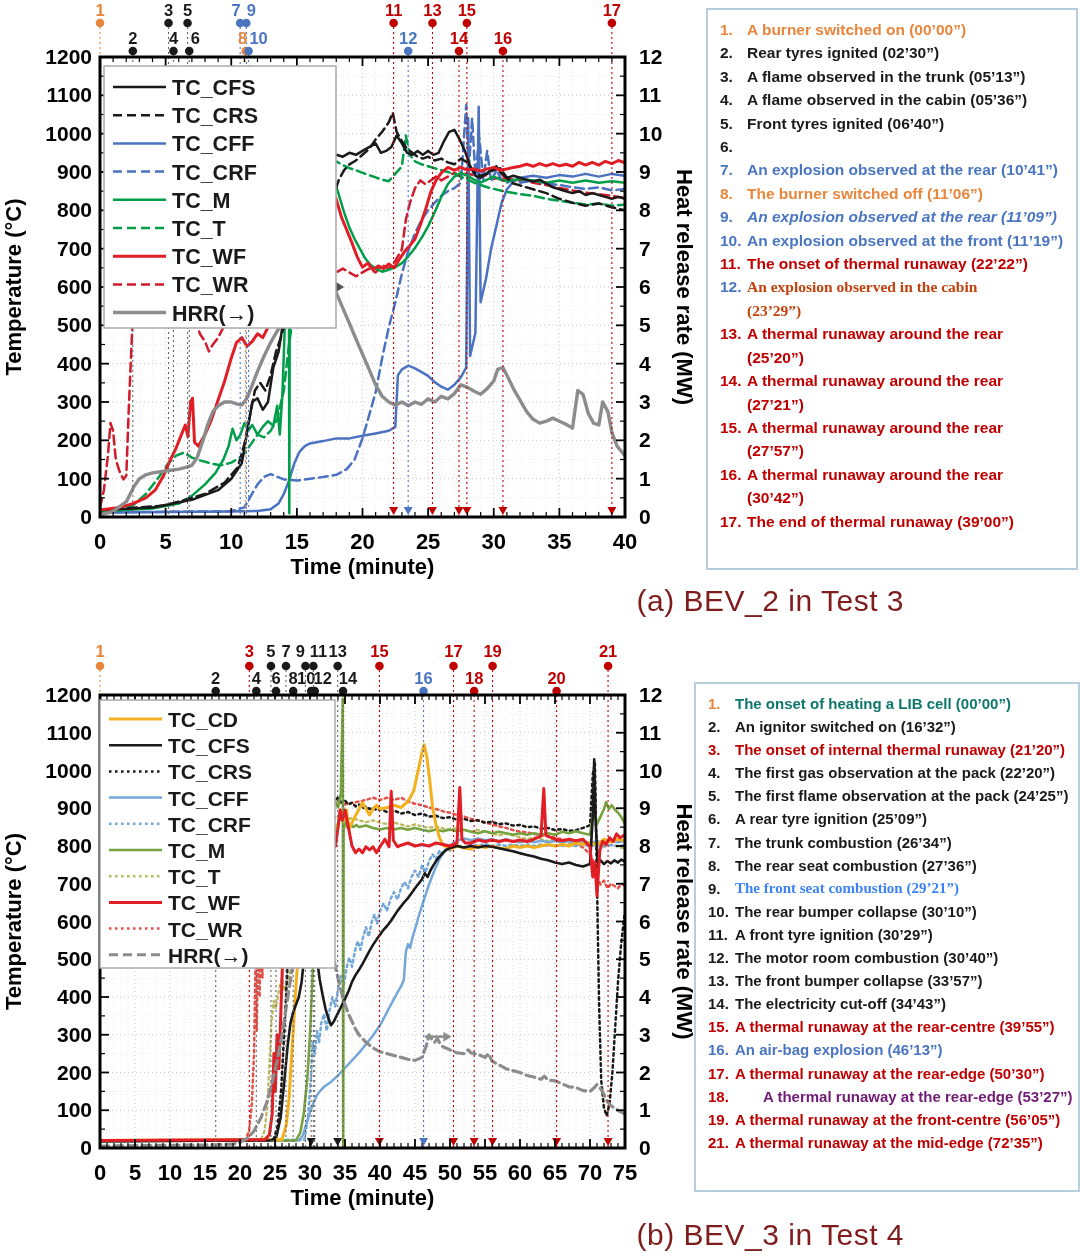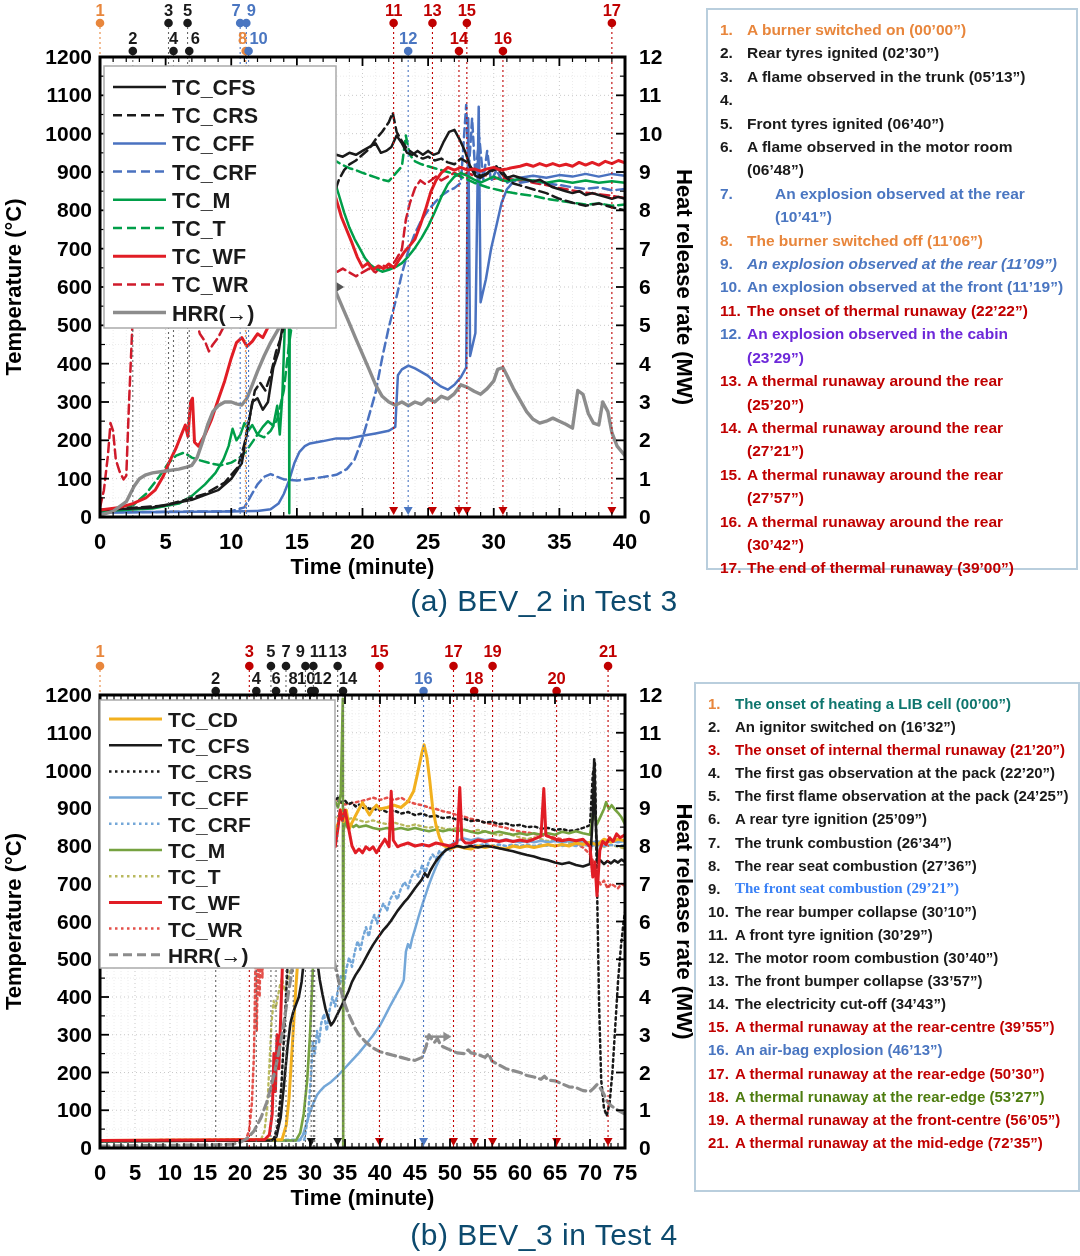--- a/index.html
+++ b/index.html
@@ -1,22 +1,22 @@
 <!DOCTYPE html>
 <html><head>
 <meta charset="utf-8">
 <style>
   html,body{margin:0;padding:0;background:#fff;}
   #fig{position:relative;width:1080px;height:1256px;background:#fff;overflow:hidden;
        font-family:"Liberation Sans",sans-serif;}
   svg.chart{position:absolute;left:0;}
   #chart-a{top:0;}
   #chart-b{top:640px;}
-  .caption{position:absolute;left:192px;width:704px;text-align:center;
-           font-size:30px;color:#0c4a6e;letter-spacing:0.5px;}
+  .caption{position:absolute;left:200px;width:704px;text-align:right;
+           font-size:30px;color:#7f1d1d;letter-spacing:0.5px;}
   #cap-a{top:584px;}
   #cap-b{top:1218px;}
   .events{position:absolute;background:#fff;border:2px solid #b9cedd;
           box-sizing:border-box;padding:8px 4px 8px 12px;font-weight:bold;}
   #ev-a{left:706px;top:8px;width:372px;height:562px;font-size:15.5px;line-height:23.4px;}
   #ev-b{left:694px;top:682px;width:386px;height:510px;font-size:15px;line-height:23.1px;}
   .ev{display:flex;}
   .ev .n{flex:0 0 27px;}
   .ev .t{white-space:pre-line;}
 </style>
@@ -929,53 +929,52 @@
       <div class="ev">
         <span class="n" style="color: rgb(26, 26, 26);">2.</span>
         <span class="t" style="color: rgb(26, 26, 26);">Rear tyres ignited (02’30”)</span>
       </div>
       <div class="ev">
         <span class="n" style="color: rgb(26, 26, 26);">3.</span>
         <span class="t" style="color: rgb(26, 26, 26);">A flame observed in the trunk (05’13”)</span>
       </div>
       <div class="ev">
         <span class="n" style="color: rgb(26, 26, 26);">4.</span>
+        <span class="t" style="color: rgb(26, 26, 26);">A flame observed in the cabin (05’36”)</span>
       </div>
       <div class="ev">
         <span class="n" style="color: rgb(26, 26, 26);">5.</span>
         <span class="t" style="color: rgb(26, 26, 26);">Front tyres ignited (06’40”)</span>
       </div>
       <div class="ev">
         <span class="n" style="color: rgb(26, 26, 26);">6.</span>
-        <span class="t" style="color: rgb(26, 26, 26);">A flame observed in the motor room
-(06’48”)</span>
       </div>
       <div class="ev">
         <span class="n" style="color: rgb(74, 118, 193);">7.</span>
-        <span class="t" style="color: rgb(74, 118, 193); margin-left: 28px;">An explosion observed at the rear (10’41”)</span>
+        <span class="t" style="color: rgb(74, 118, 193);">An explosion observed at the rear (10’41”)</span>
       </div>
       <div class="ev">
         <span class="n" style="color: rgb(232, 134, 60);">8.</span>
         <span class="t" style="color: rgb(232, 134, 60);">The burner switched off (11’06”)</span>
       </div>
       <div class="ev">
         <span class="n" style="color: rgb(74, 118, 193);">9.</span>
         <span class="t" style="color: rgb(74, 118, 193); font-style: italic;">An explosion observed at the rear (11’09”)</span>
       </div>
       <div class="ev">
         <span class="n" style="color: rgb(74, 118, 193);">10.</span>
         <span class="t" style="color: rgb(74, 118, 193);">An explosion observed at the front (11’19”)</span>
       </div>
       <div class="ev">
         <span class="n" style="color: rgb(192, 0, 0);">11.</span>
         <span class="t" style="color: rgb(192, 0, 0);">The onset of thermal runaway (22’22”)</span>
       </div>
       <div class="ev">
         <span class="n" style="color: rgb(74, 118, 193);">12.</span>
-        <span class="t" style="color: #6d28d9;">An explosion observed in the cabin
+        <span class="t" style="color: #c2410c; font-family: Liberation Serif, serif;">An explosion observed in the cabin
 (23’29”)</span>
       </div>
       <div class="ev">
         <span class="n" style="color: rgb(192, 0, 0);">13.</span>
         <span class="t" style="color: rgb(192, 0, 0);">A thermal runaway around the rear
 (25’20”)</span>
       </div>
       <div class="ev">
         <span class="n" style="color: rgb(192, 0, 0);">14.</span>
         <span class="t" style="color: rgb(192, 0, 0);">A thermal runaway around the rear
@@ -1060,21 +1059,21 @@
       <div class="ev">
         <span class="n" style="color: rgb(74, 118, 193);">16.</span>
         <span class="t" style="color: rgb(74, 118, 193);">An air-bag explosion (46’13”)</span>
       </div>
       <div class="ev">
         <span class="n" style="color: rgb(192, 0, 0);">17.</span>
         <span class="t" style="color: rgb(192, 0, 0); text-align: center;">A thermal runaway at the rear-edge (50’30”)</span>
       </div>
       <div class="ev">
         <span class="n" style="color: rgb(192, 0, 0);">18.</span>
-        <span class="t" style="color: #4d7c0f;">A thermal runaway at the rear-edge (53’27”)</span>
+        <span class="t" style="color: #701a75; margin-left: 28px;">A thermal runaway at the rear-edge (53’27”)</span>
       </div>
       <div class="ev">
         <span class="n" style="color: rgb(192, 0, 0);">19.</span>
         <span class="t" style="color: rgb(192, 0, 0);">A thermal runaway at the front-centre (56’05”)</span>
       </div>
       <div class="ev">
         <span class="n" style="color: rgb(192, 0, 0);">21.</span>
         <span class="t" style="color: rgb(192, 0, 0);">A thermal runaway at the mid-edge (72’35”)</span>
       </div>
     </div>

